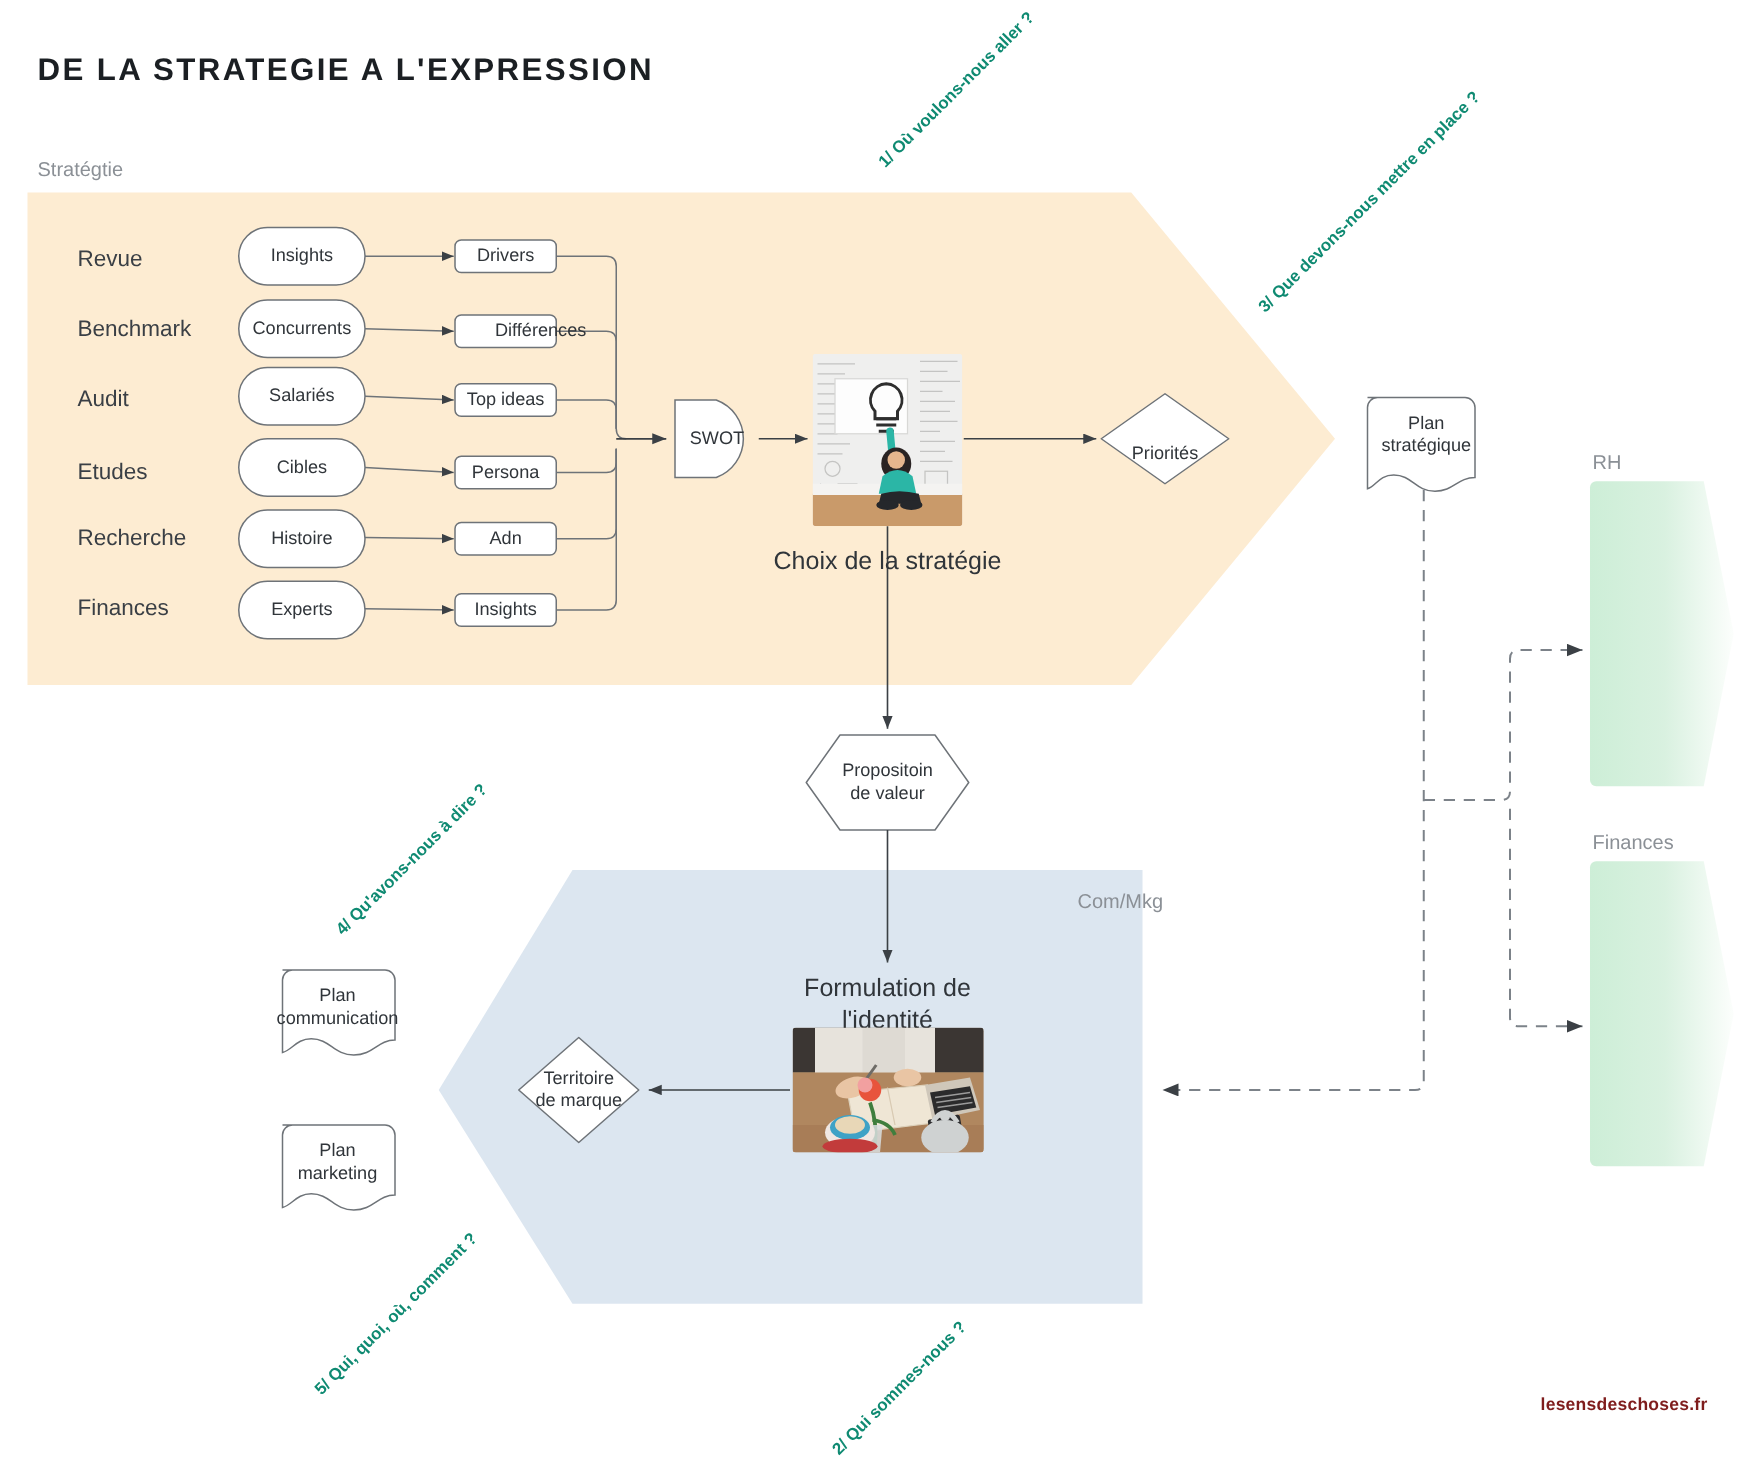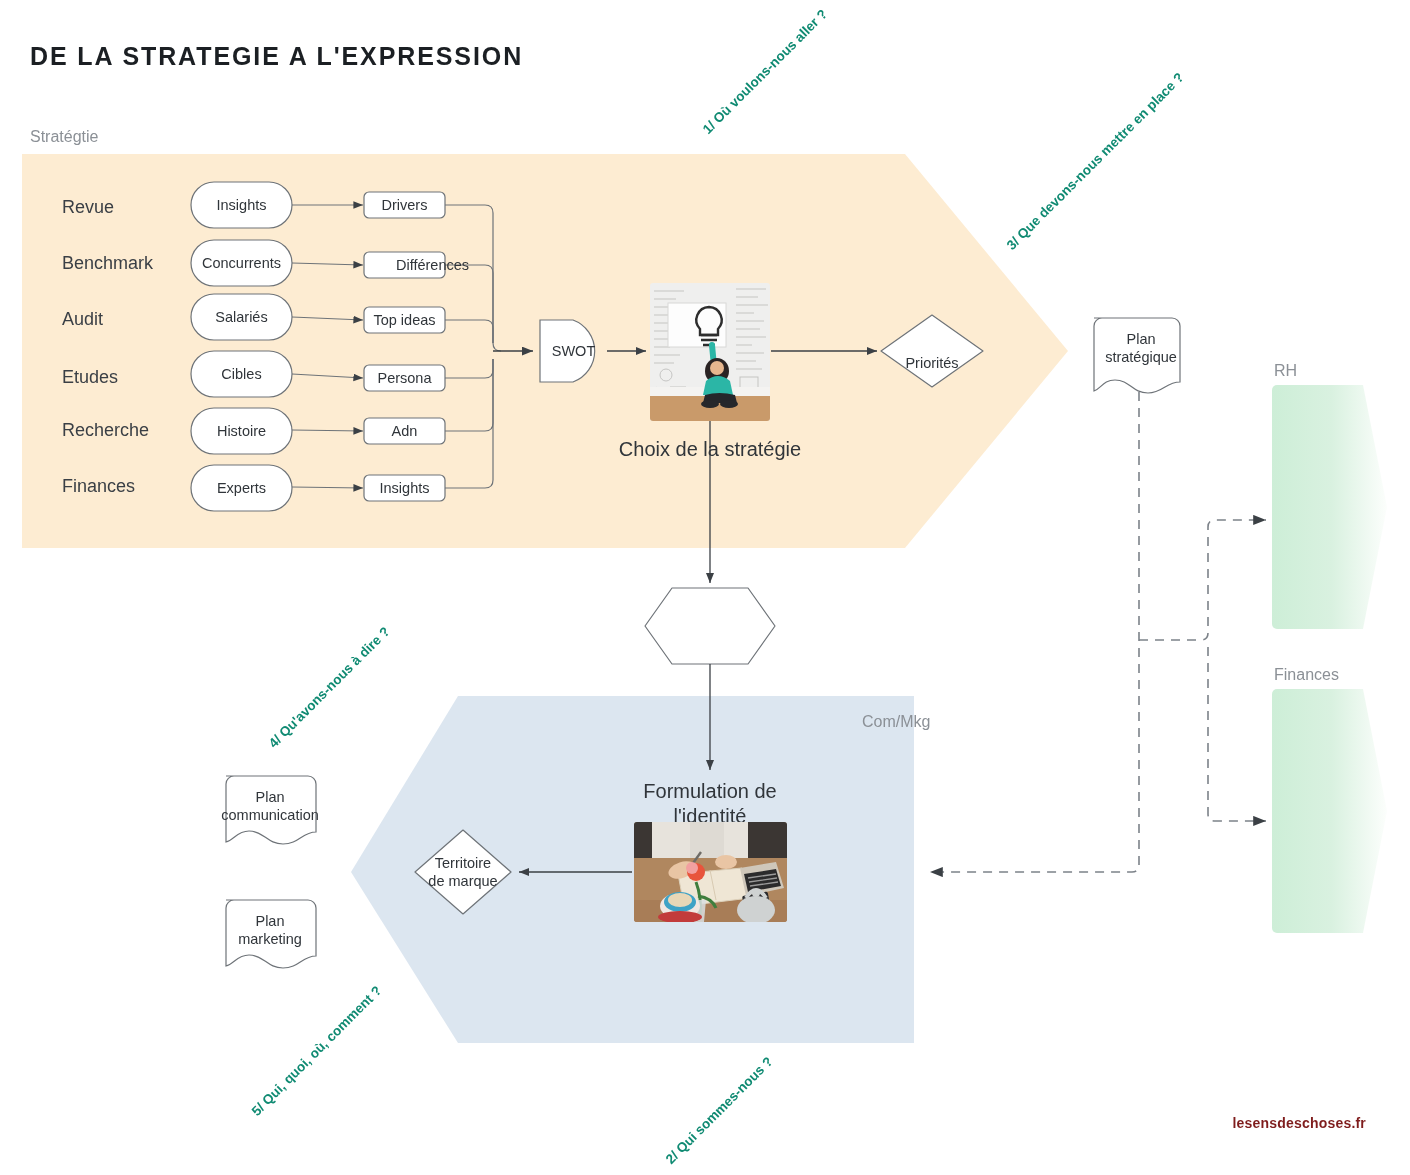--- a/index.html
+++ b/index.html
@@ -221,20 +221,22 @@
   <div class="caption" style="left:580px;top:437px;">Choix de la stratégie</div>
 
   <div class="node" style="left:881px;top:350px;width:102px;height:26px;">Priorités</div>
 
   <div class="node" style="left:1094px;top:322px;width:94px;height:52px;">Plan
 stratégique</div>
 
   <div class="abs band-cap" style="left:1274px;top:362px;">RH</div>
   <div class="abs band-cap" style="left:1274px;top:666px;">Finances</div>
 
+  <div class="node" style="left:645px;top:600px;width:130px;height:52px;">Propositoin
+de valeur</div>
 
   <div class="caption" style="left:580px;top:779px;">Formulation de
 l'identité</div>
 
   <div class="photo" style="left:634px;top:822px;width:153px;height:100px;">
     <svg width="153" height="100" viewBox="0 0 153 100">
       <rect width="153" height="100" fill="#b79a7c"></rect>
 
       <rect x="0" y="0" width="153" height="36" fill="#3b3633"></rect>
       <path d="M18,0 h96 v40 h-96 z" fill="#e7e3dc"></path>

